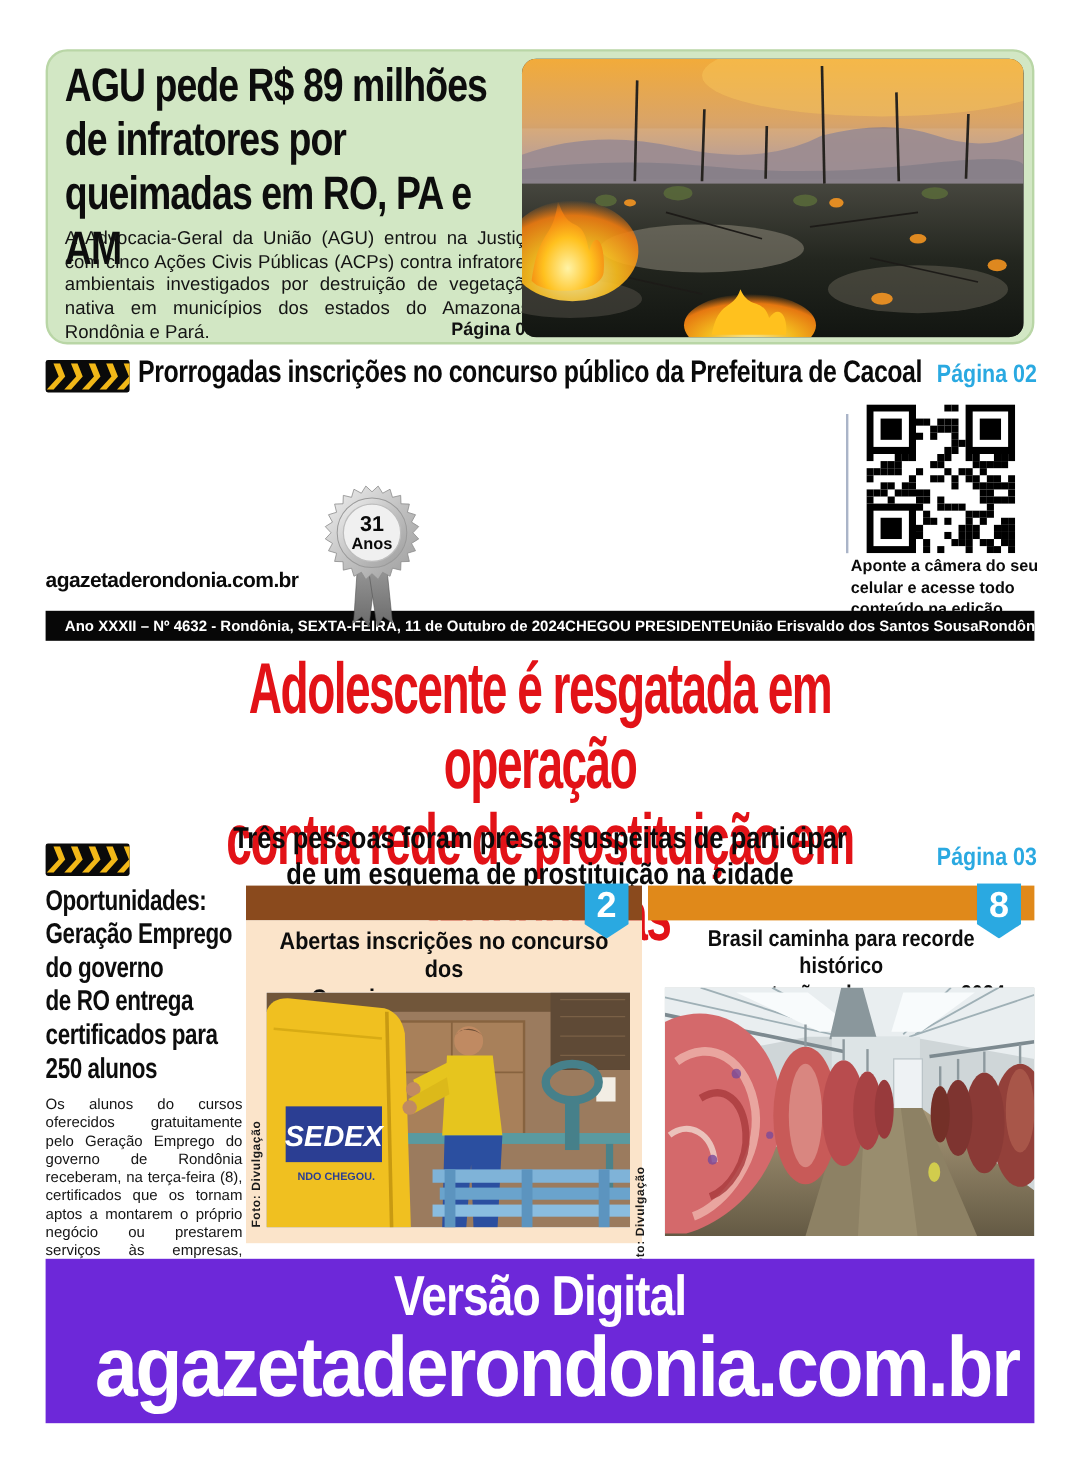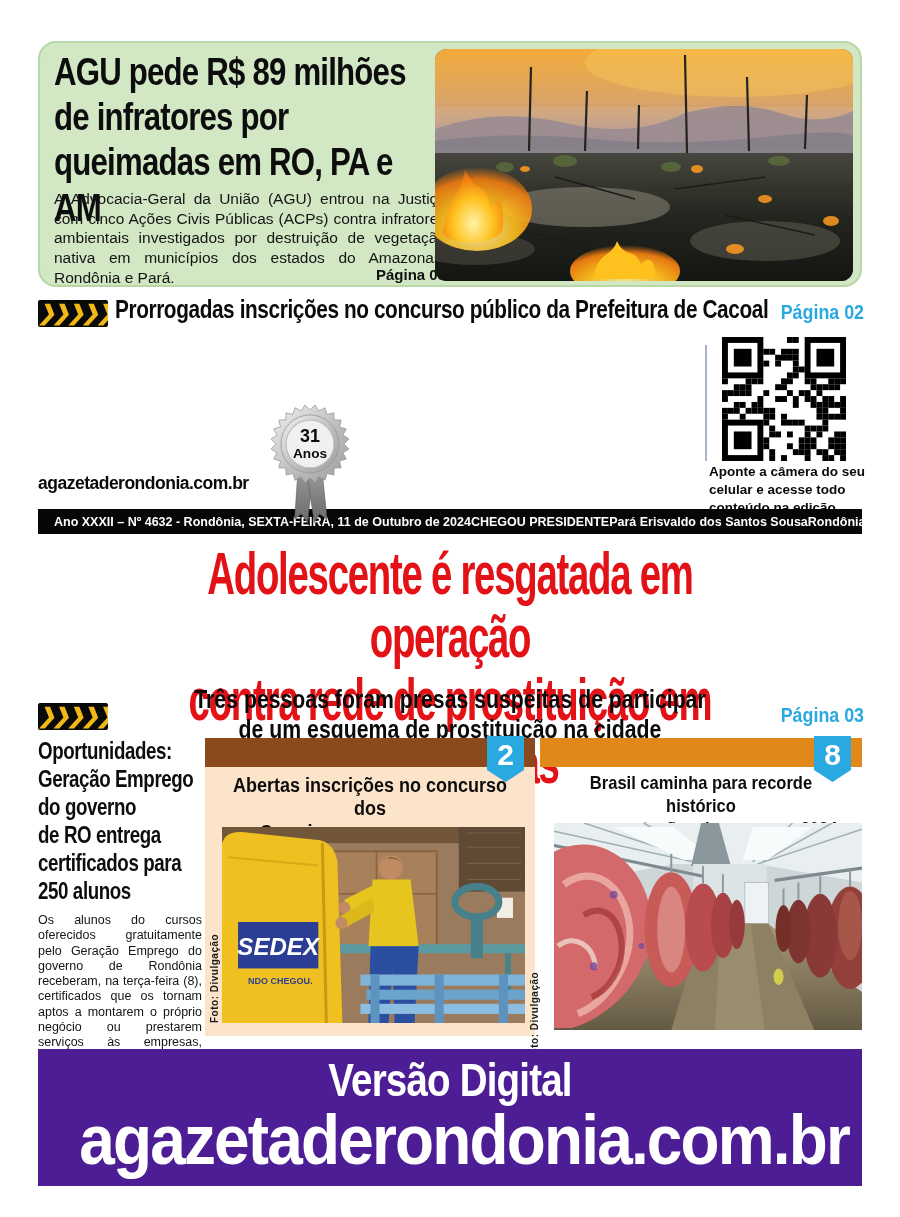--- a/index.html
+++ b/index.html
@@ -95,21 +95,21 @@
   
   .right-bar{position:absolute;left:540px;top:737px;width:322px;height:29px;background:var(--orange);}
   .right-headline{position:absolute;left:540px;top:771px;width:322px;text-align:center;font-size:19px;
     font-weight:bold;line-height:1.2;color:var(--ink);white-space:pre-line;
     transform:scaleX(.87);transform-origin:center top;}
   .right-photo-wrap{position:absolute;left:540px;top:822px;width:322px;height:212px;}
   .right-photo{position:absolute;left:14px;top:0;width:308px;height:207px;overflow:hidden;background:#cfd6d8;}
   .right-photo svg{display:block;width:100%;height:100%;}
 
   
-  .footer{position:absolute;left:38px;top:1048px;width:824px;height:137px;background:#4c1d95;color:#fff;text-align:center;}
+  .footer{position:absolute;left:38px;top:1048px;width:824px;height:137px;background:#6d28d9;color:#fff;text-align:center;}
   .footer-line1{margin-top:6px;font-size:47px;font-weight:bold;letter-spacing:-1px;line-height:1.05;
     transform:scaleX(.82);transform-origin:center top;}
   .footer-line2{font-size:71px;font-weight:bold;letter-spacing:-2px;line-height:1.02;
     transform:scaleX(.9);transform-origin:center top;}
 </style>
 </head>
 <body>
 
 <div class="page">
 
@@ -364,21 +364,21 @@
           <rect x="108" y="120" width="6" height="6"></rect>
           <rect x="120" y="120" width="6" height="6"></rect>
         </g>
       </svg>
   </div>
   <div class="qr-caption">Aponte a câmera do seu celular e acesse todo conteúdo na edição online</div>
 
   <div class="info-bar">
     <span>Ano XXXII – Nº 4632 - Rondônia, SEXTA-FEIRA, 11 de Outubro de 2024</span>
     <span>CHEGOU PRESIDENTE</span>
-    <span>Pará Erisvaldo dos Santos Sousa</span>
+    <span>União Erisvaldo dos Santos Sousa</span>
     <span>Rondônia R$ 1,50 - outros estados R$ 3,00</span>
   </div>
 
   <div class="lead-headline">Adolescente é resgatada em operação
 contra rede de prostituição em Seringueiras</div>
   <div class="chevrons chevrons-2">❯❯❯❯❯❯❯</div>
   <div class="lead-subhead">Três pessoas foram presas suspeitas de participar
 de um esquema de prostituição na cidade</div>
   <div class="lead-page">Página 03</div>
 

